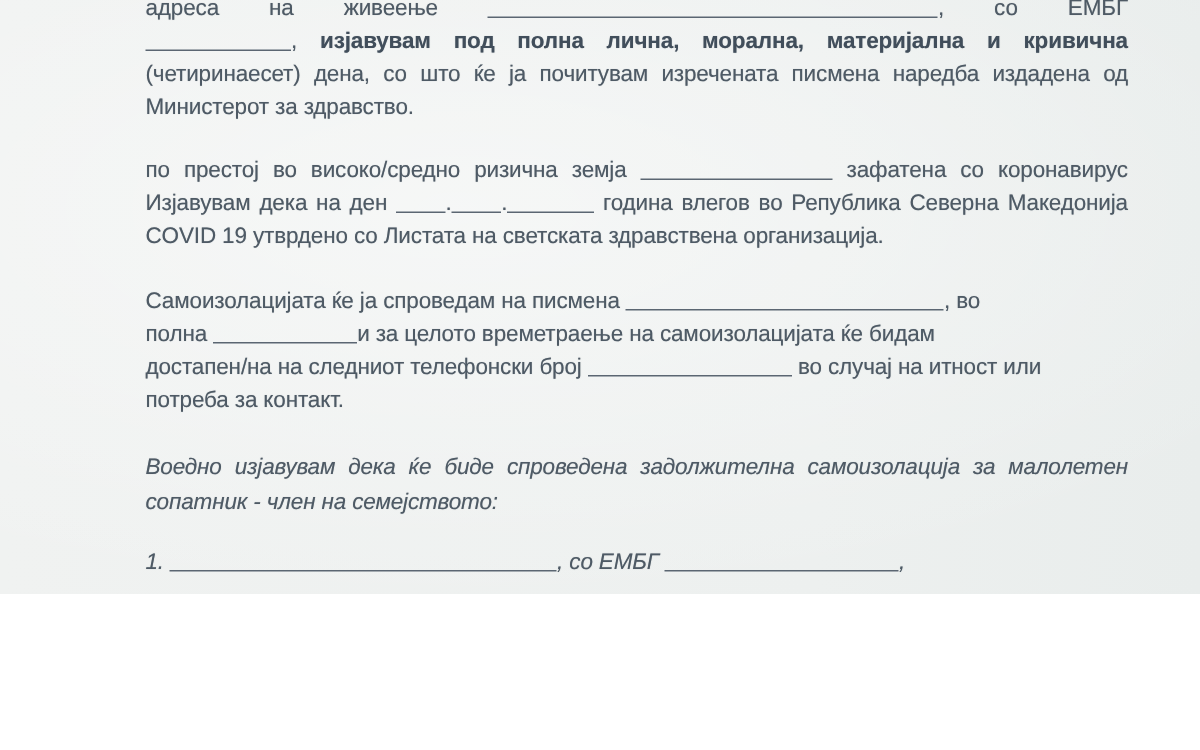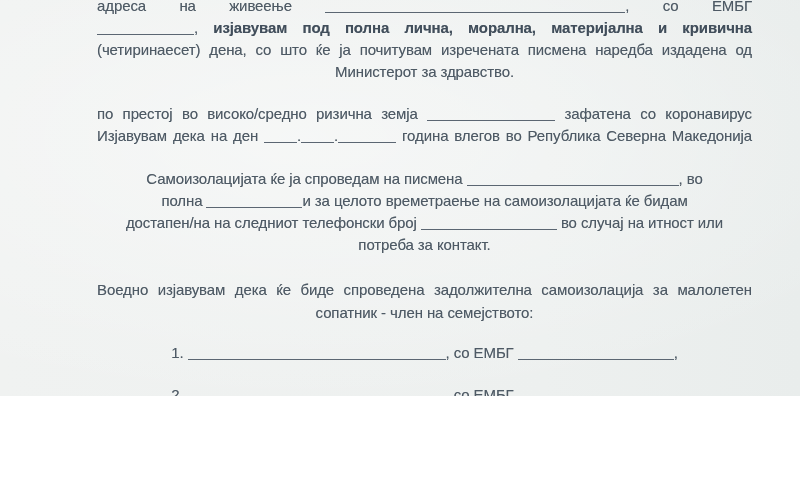--- a/index.html
+++ b/index.html
@@ -21,23 +21,23 @@
     text-shadow:0 0 0.5px rgba(78,90,101,0.5);
   }
   .para{margin:0;}
   .p1{margin-top:-5px;}
   .p2{margin-top:20px;}
   .p3{margin-top:21px;}
   .p4{margin-top:22px;line-height:23px;}
   .list-item{margin-top:20px;}
   .list-item.first{margin-top:18px;}
   .just{text-align:justify;text-align-last:justify;}
-  .left{text-align:center;white-space:nowrap;}
+  .left{text-align:left;white-space:nowrap;}
   .b{font-weight:bold;color:#414e5b;}
-  .it{}
+  .it{font-style:italic;}
   .blank{
     display:inline-block;height:12px;
     border-bottom:1.4px solid #5b6672;
     transform:translateY(2px);
   }
 </style>
 </head>
 <body>
 
 <div class="paper">
@@ -63,20 +63,23 @@
     <div class="para p2">
       <div class="line just">
         <span>по престој во високо/средно ризична земја</span>
         <span class="blank" style="width:128px"></span>
         <span>зафатена со коронавирус</span>
       </div>
       <div class="line just">
         <span>Изјавувам дека на ден</span>
         <span class="blank" style="width:33px"></span><span>.</span><span class="blank" style="width:33px"></span><span>.</span><span class="blank" style="width:58px"></span>
         <span>година влегов во Република Северна Македонија</span>
+      </div>
+      <div class="line left">
+        <span>COVID 19 утврдено со Листата на светската здравствена организација.</span>
       </div>
     </div>
 
     <div class="para p3">
       <div class="line left">
         <span>Самоизолацијата ќе ја спроведам на писмена</span>
         <span class="blank" style="width:212px"></span><span>, во</span>
       </div>
       <div class="line left">
         <span>полна</span>

